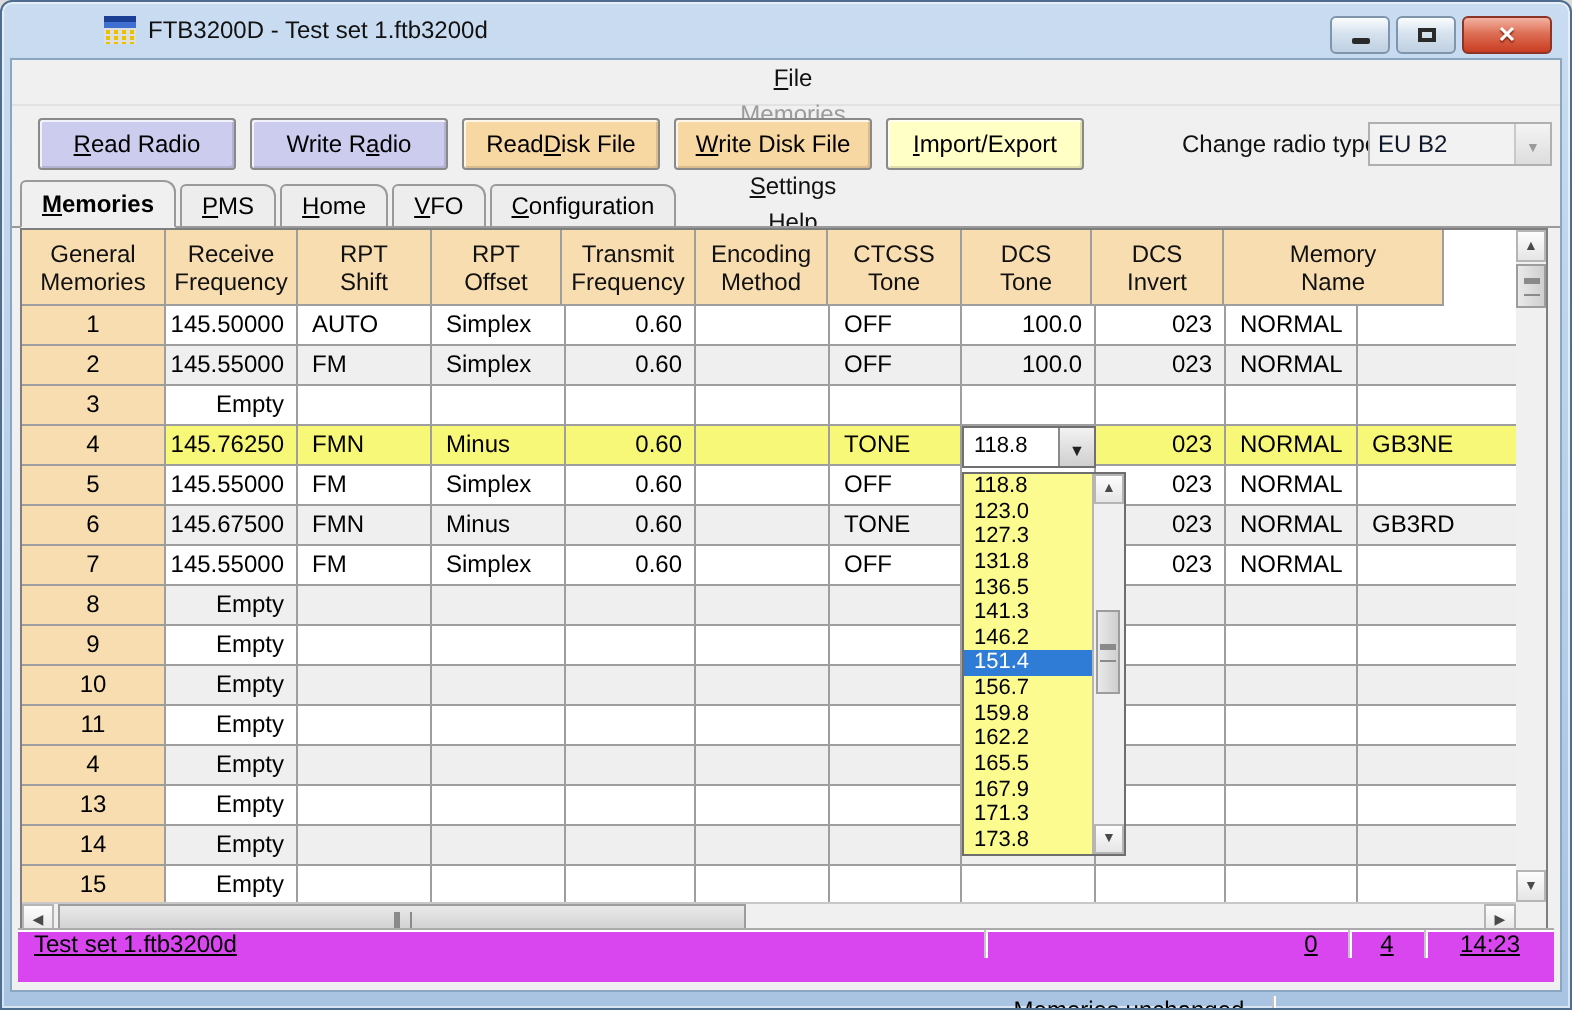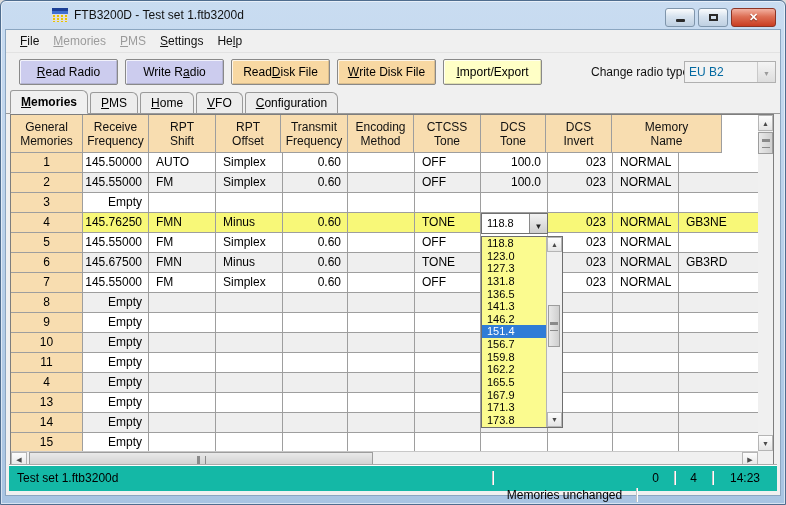--- a/index.html
+++ b/index.html
@@ -14,36 +14,36 @@
   .wbtn{height:19px;border:1px solid #7f95ab;border-radius:3px;background:linear-gradient(#fbfcfd,#d6e2ee 45%,#bfd0e2);
     display:flex;align-items:center;justify-content:center;box-sizing:border-box;}
   .wbtn.min,.wbtn.max{width:30px;}
   .wbtn.close{width:45px;border-color:#8c3425;background:linear-gradient(#f3b2a2,#dd6f55 45%,#c93d22);}
   .glyph-min{width:9px;height:3px;background:#2a2a2a;border-radius:1px;margin-top:6px;}
   .glyph-max{width:9px;height:7px;border:2px solid #2a2a2a;box-sizing:border-box;background:transparent;}
   .glyph-close{color:#fff;font-size:11px;font-weight:bold;text-shadow:0 1px 1px #7c2413;}
   
   .client{position:absolute;left:4px;right:4px;top:28px;bottom:8px;background:#f0f0f0;border:1px solid #8ba6c1;box-sizing:border-box;}
   
-  .menubar{height:22px;display:flex;align-items:center;padding-left:7px;background:#f0f0f0;border-bottom:1px solid #e2e2e2;font-size:12px;}
+  .menubar{height:22px;display:flex;align-items:center;padding-left:7px;background:#f0f0f0;border-bottom:1px solid #e2e2e2;font-size:12px;flex-direction:column;}
   .menu-item{padding:2px 7px;color:#111;}
   .menu-item.disabled{color:#9b9b9b;}
   .menu-item u{text-decoration:underline;}
   
   .toolbar{height:38px;display:flex;align-items:center;padding-left:13px;font-size:12px;position:relative;}
   .tbtn{height:24px;width:97px;margin-right:7px;border:1px solid #898989;border-radius:2px;
     box-shadow:inset 1px 1px 0 rgba(255,255,255,.75), inset -1px -1px 0 rgba(0,0,0,.12);
     display:flex;align-items:center;justify-content:center;color:#000;}
   .btn-purple{background:#ccccee;}
   .btn-tan{background:#f8d8a2;}
   .btn-yellow{background:#ffffc6;}
   .crt-label{position:absolute;left:585px;top:12px;font-size:12px;color:#111;}
   .crt-combo{position:absolute;left:678px;top:8px;width:92px;height:22px;border:1px solid #b0b0b0;background:#f2f2f2;
     display:flex;align-items:center;box-sizing:border-box;}
-  .crt-combo .val{flex:1;padding-left:4px;font-size:12px;color:#0369a1;}
+  .crt-combo .val{flex:1;padding-left:4px;font-size:12px;color:#0f172a;}
   .crt-combo .dd{width:17px;height:100%;border-left:1px solid #c9c9c9;background:linear-gradient(#f4f4f4,#dddddd);
     display:flex;align-items:center;justify-content:center;}
   .arr-down-sm::before{content:"▼";font-size:7px;color:#9a9a9a;}
   
   .tabrow{height:22px;display:flex;align-items:flex-end;padding-left:4px;border-bottom:1px solid #9a9a9a;position:relative;}
   .tab{height:20px;border:1px solid #9a9a9a;border-bottom:none;border-radius:3px 6px 0 0;background:#ededed;
     padding:0 10px;display:flex;align-items:center;font-size:12px;margin-right:2px;position:relative;}
   .tab.active{height:22px;background:#f0f0f0;font-weight:bold;margin-bottom:-1px;border-bottom:1px solid #f0f0f0;z-index:2;}
   .tab u{text-decoration:underline;}
   
@@ -96,22 +96,22 @@
   .vscroll{position:absolute;left:747px;top:0;width:15px;height:336px;background:#f0f0f0;}
   .vscroll .up{position:absolute;top:0;left:0;width:15px;height:16px;}
   .vscroll .down{position:absolute;top:320px;left:0;width:15px;height:16px;}
   .vscroll .thumb{position:absolute;top:17px;left:0;width:15px;height:22px;}
   .hscroll{position:absolute;left:0;top:336px;width:747px;height:16px;background:#f0f0f0;border-top:1px solid #c8c8c8;box-sizing:border-box;}
   .hscroll .left{position:absolute;left:0;top:0;width:16px;height:15px;}
   .hscroll .right{position:absolute;right:0;top:0;width:16px;height:15px;}
   .hscroll .thumb{position:absolute;left:18px;top:0;width:344px;height:15px;}
   .sb-corner{position:absolute;left:747px;top:336px;width:15px;height:16px;background:#f0f0f0;}
   
-  .statusbar{position:absolute;left:3px;right:3px;bottom:4px;height:26px;background:#14b8a6;
-    border-top:1px solid #ababab;box-shadow:0 1px 0 #fff inset;display:flex;align-items:center;font-size:12px;}
+  .statusbar{position:absolute;left:3px;right:3px;bottom:4px;height:26px;background:#d946ef;
+    border-top:1px solid #ababab;box-shadow:0 1px 0 #fff inset;display:flex;align-items:flex-start;font-size:12px;text-decoration:underline;}
   .sp{border-right:1px solid #c3c3c3;box-shadow:1px 0 0 #fff;display:flex;align-items:center;box-sizing:border-box;}
   .sp-file{flex:1;padding-left:8px;}
   .sp-state{width:144px;justify-content:center;margin-top:33px;}
   .sp-n1{width:38px;justify-content:center;}
   .sp-n2{width:38px;justify-content:center;}
   .sp-time{width:64px;justify-content:center;border-right:none;box-shadow:none;}
 </style>
 </head>
 <body>
 

